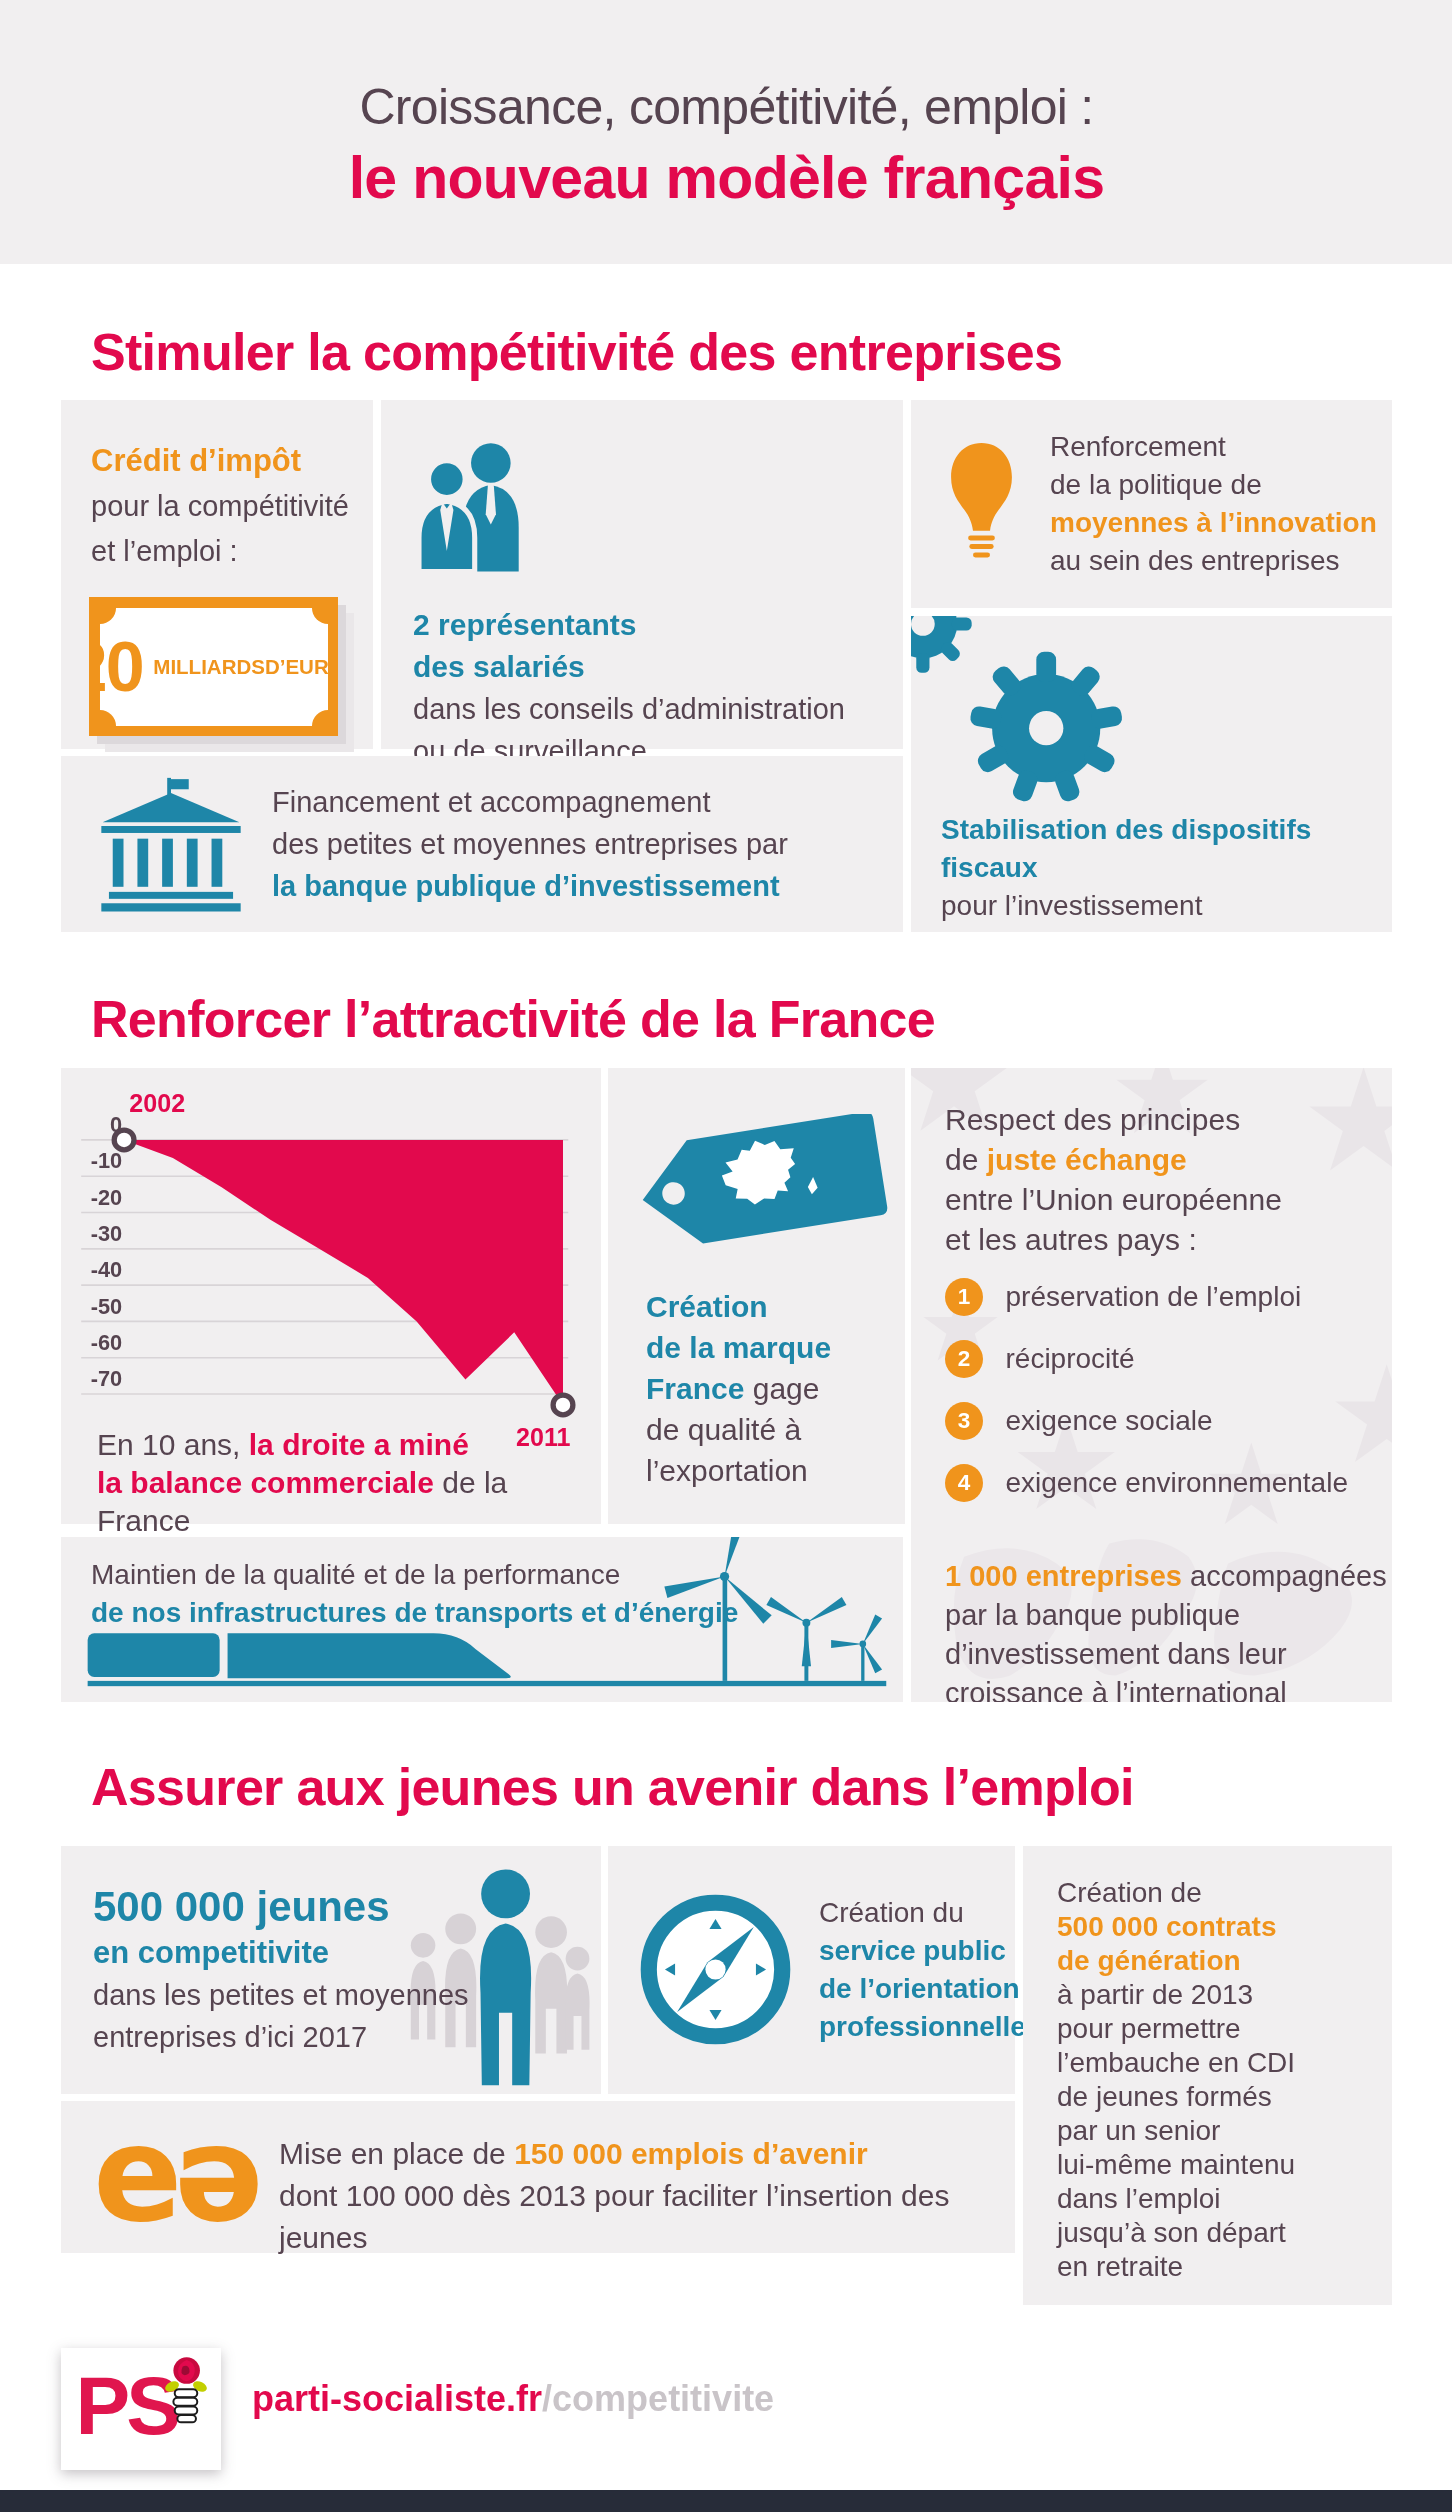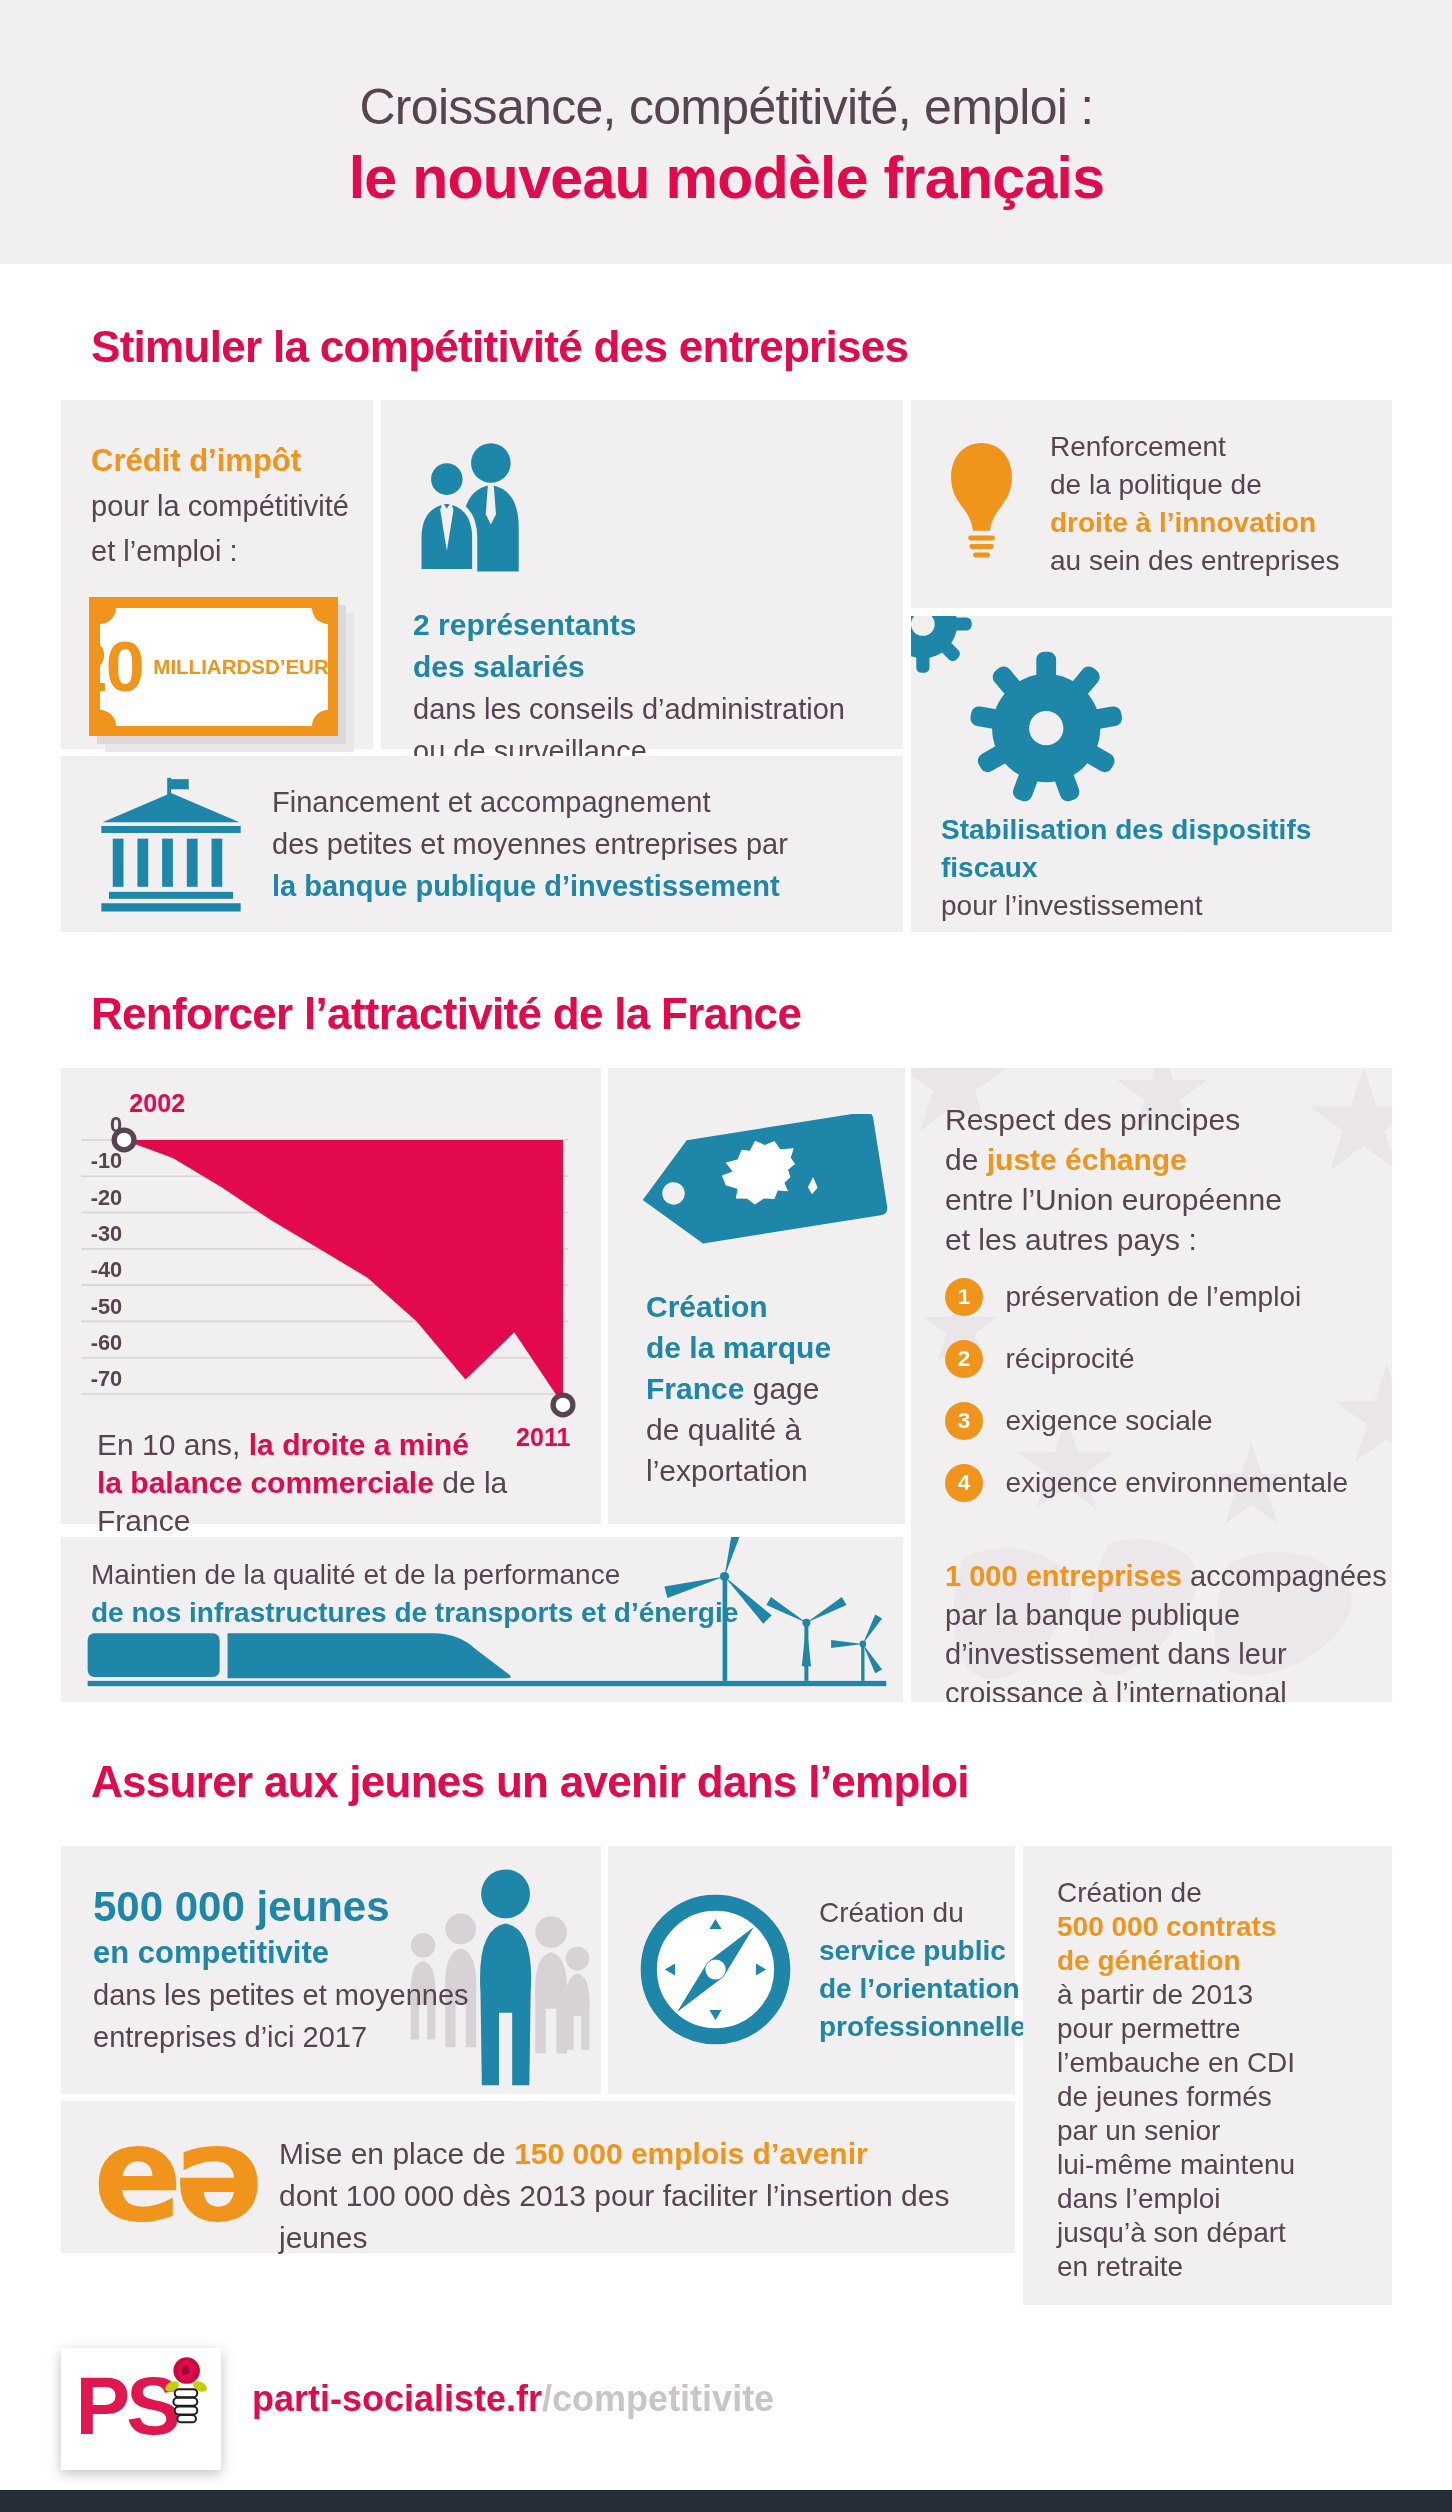--- a/index.html
+++ b/index.html
@@ -6,21 +6,21 @@
   .page{position:relative;width:1453px;height:2512px;background:#ffffff;overflow:hidden;
         font-family:"Liberation Sans",sans-serif;}
   .abs{position:absolute;}
   .box{position:absolute;background:#f1eff0;}
   .clip{overflow:hidden;}
   .t-dark{color:#564450;}
   .t-teal{color:#1e86a8;font-weight:700;}
   .t-orange{color:#f0941c;font-weight:700;}
   .t-crimson{color:#e2094d;font-weight:700;}
   .txt{position:absolute;font-size:29px;line-height:40px;color:#564450;}
-  .sec-head{position:absolute;left:91px;font-size:44px;font-weight:700;color:#e2094d;letter-spacing:-0.7px;}
+  .sec-head{position:absolute;left:91px;font-size:52px;font-weight:700;color:#e2094d;letter-spacing:-0.7px;}
   .header-band{position:absolute;left:0;top:0;width:1453px;height:264px;background:#f1eff0;}
   .title1{position:absolute;left:0;top:78px;width:1453px;text-align:center;font-size:50px;color:#564450;letter-spacing:-0.7px;}
   .title2{position:absolute;left:0;top:144px;width:1453px;text-align:center;font-size:59px;font-weight:700;color:#e2094d;letter-spacing:-0.7px;}
   .badge{position:absolute;background:#f0941c;padding:10.6px;box-shadow:8px 8px 0 #dcd8db,16px 16px 0 #eae7e9;}
   .badge-inner{position:relative;background:#ffffff;height:100%;display:flex;align-items:center;justify-content:center;gap:10.6px;overflow:hidden;}
   .badge-notch{position:absolute;width:32px;height:32px;background:#f0941c;border-radius:50%;}
   .n-tl{top:-16px;left:-16px}.n-tr{top:-16px;right:-16px}.n-bl{bottom:-16px;left:-16px}.n-br{bottom:-16px;right:-16px}
   .badge-num{font-size:70px;font-weight:700;color:#f0941c;letter-spacing:-2px;}
   .badge-words{display:flex;font-size:20.5px;line-height:22px;font-weight:700;color:#f0941c;letter-spacing:0;}
   .num-dot{display:inline-flex;align-items:center;justify-content:center;width:38px;height:38px;border-radius:50%;
@@ -101,21 +101,21 @@
       <g fill="#f0941c">
         <path d="M60,4 C30,4 10,28 10,60 C10,86 22,100 32,114 C40,125 44,134 46,148 L74,148 C76,134 80,125 88,114 C98,100 110,86 110,60 C110,28 90,4 60,4 Z"></path>
         <rect x="38" y="156" width="44" height="8" rx="4"></rect>
         <rect x="40" y="170" width="40" height="8" rx="4"></rect>
         <rect x="46" y="184" width="28" height="8" rx="4"></rect>
       </g>
     </svg>
     <div class="txt" style="left:139px;top:28px;font-size:28px;line-height:38px">
       <span class="t-dark">Renforcement</span><br>
       <span class="t-dark">de la politique de</span><br>
-      <span class="t-orange">droite à l’innovation</span><br>
+      <span class="t-orange">moyennes à l’innovation</span><br>
       <span class="t-dark">au sein des entreprises</span>
     </div>
   </div>
 
   <div class="box clip" style="left:911px;top:616px;width:481px;height:316px">
     <svg class="abs" style="left:0;top:0" width="277" height="198" viewBox="0 0 420 300">
       <g fill="#1e86a8">
         <g transform="translate(18,12)">
           <circle r="52"></circle>
           <g>

